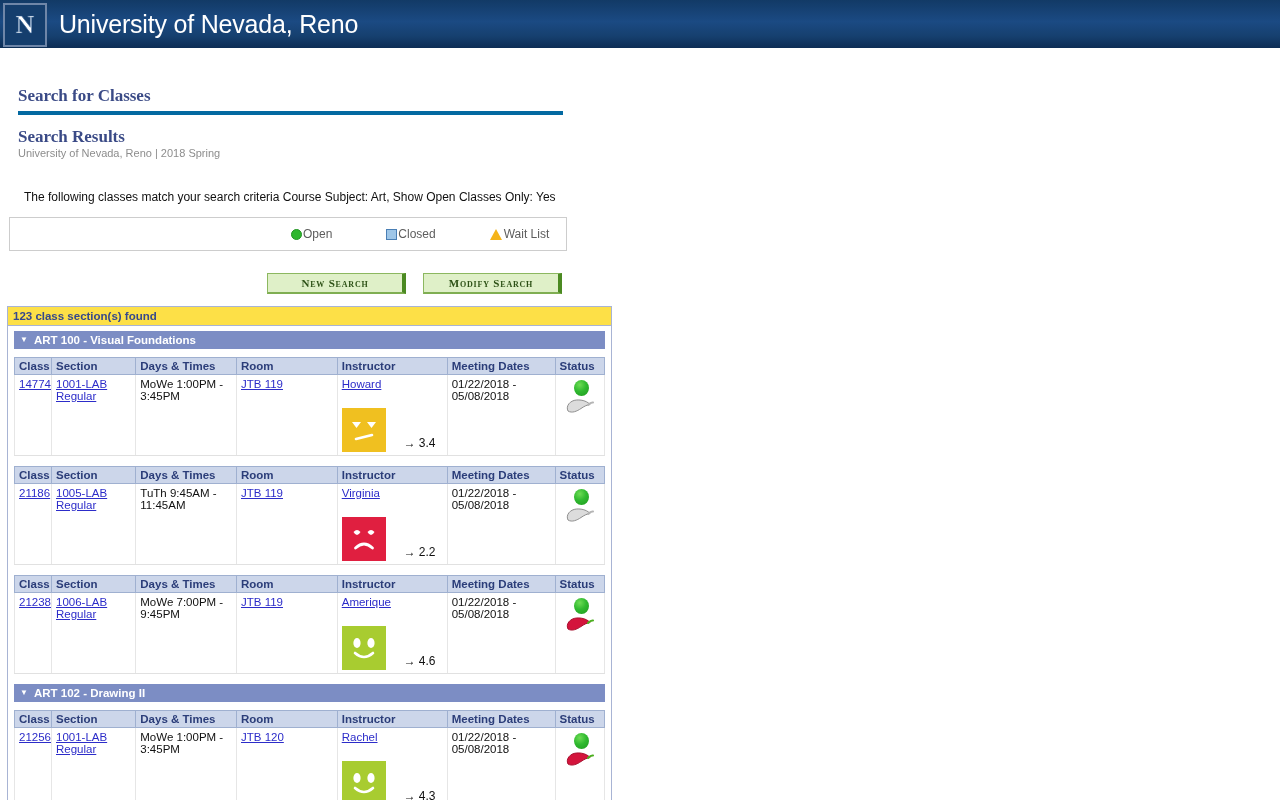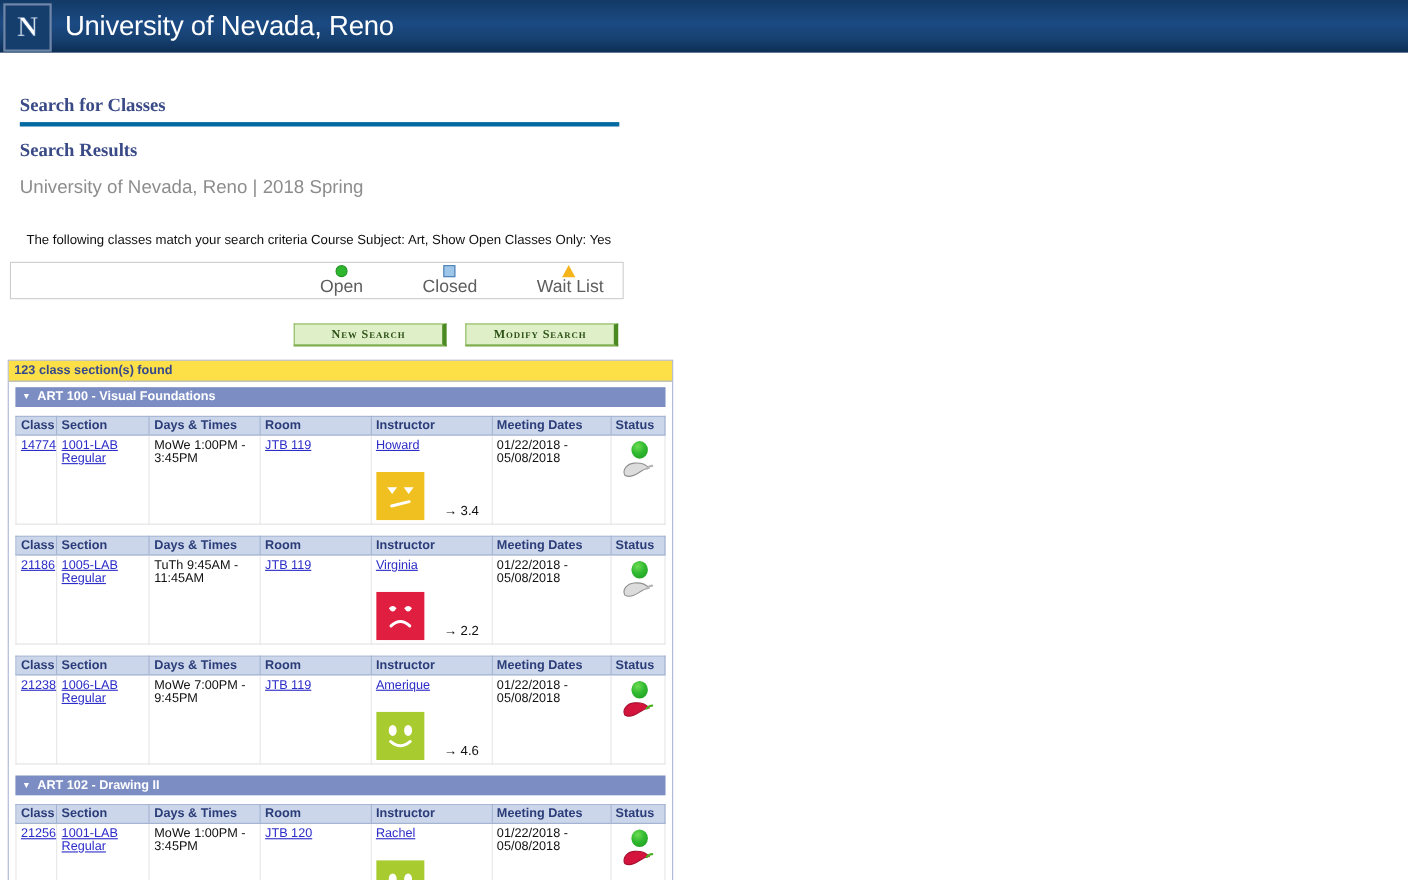--- a/index.html
+++ b/index.html
@@ -72,23 +72,22 @@
     border-bottom: 4px solid #0369a1;
   }
   .section-title {
     font-family: "Liberation Serif", serif;
     font-weight: bold;
     font-size: 17px;
     color: #3a4a86;
     margin: 12px 0 0 0;
   }
   .breadcrumb-line {
-    font-size: 17px;
+    font-size: 11px;
     color: #8d8d8d;
-    margin-top: 13px;
   }
   .criteria-line {
     font-size: 12px;
     color: #101010;
     margin-top: 31px;
     margin-left: 6px;
   }
   .criteria-line b { font-weight: normal; }
 
   
@@ -103,23 +102,22 @@
     margin-left: -9px;
   }
   .legend-inner {
     display: flex;
     align-items: center;
     margin-left: 281px;
   }
   .legend-item {
     display: flex;
     align-items: center;
-    font-size: 16px;
+    font-size: 12px;
     color: #5d5d5d;
-    flex-direction: column;
   }
   .legend-item + .legend-item { margin-left: 54px; }
   .dot-open {
     width: 11px; height: 11px; border-radius: 50%;
     background: #2fb62f; border: 1px solid #239423;
     box-sizing: border-box; margin-right: 1px;
   }
   .sq-closed {
     width: 11px; height: 11px;
     background: #9ec6e8; border: 1.5px solid #4a7fb5;

